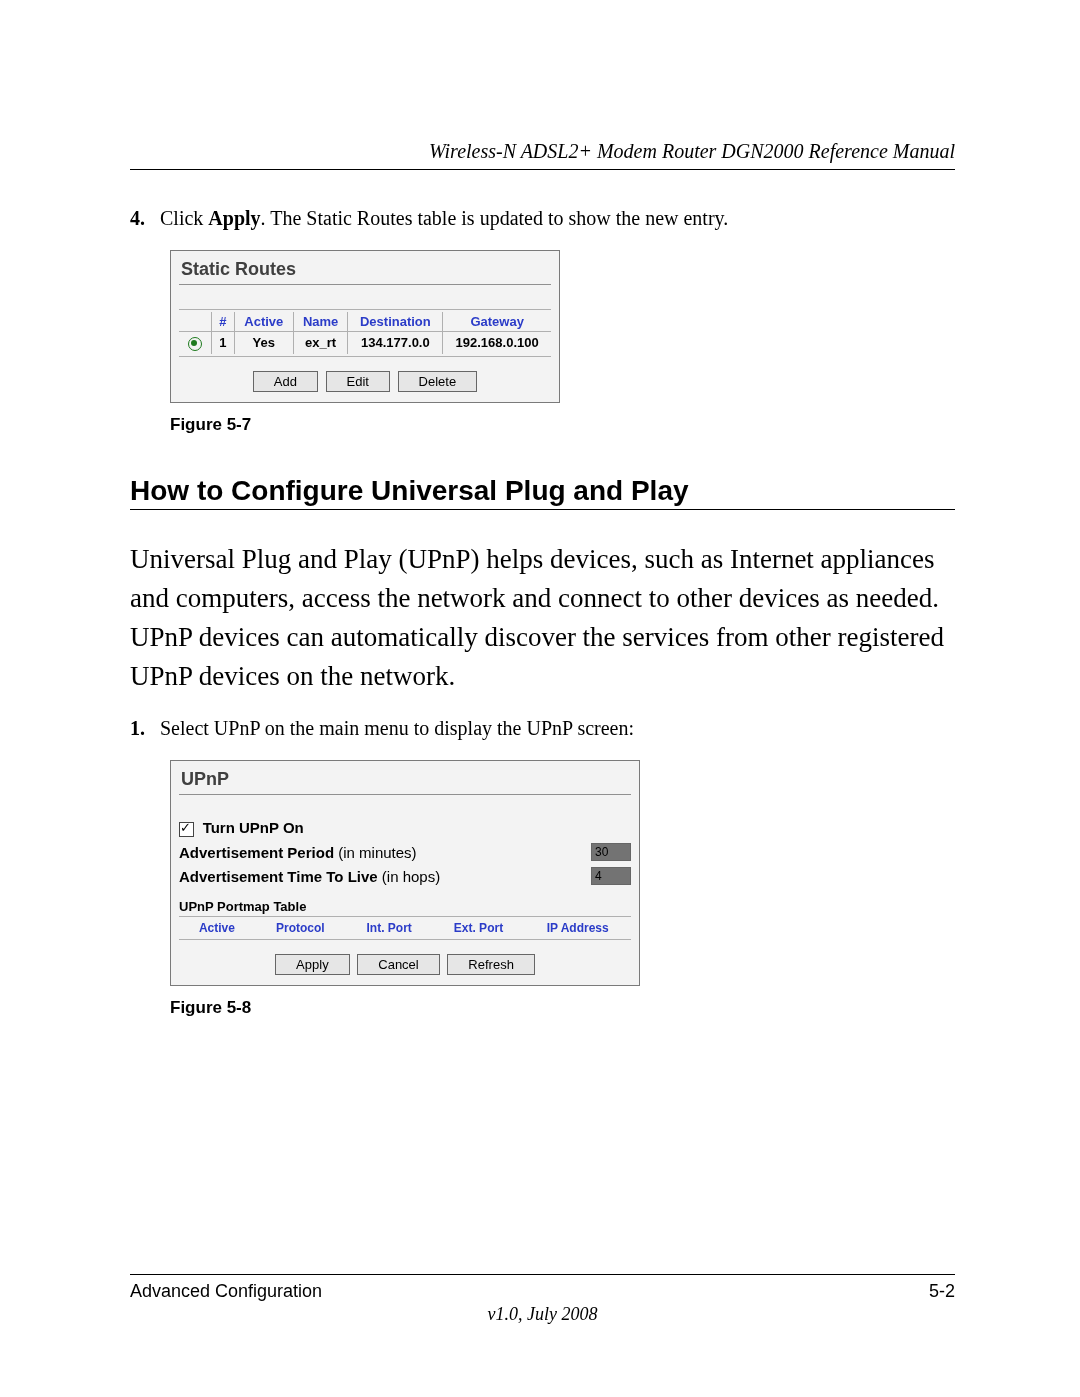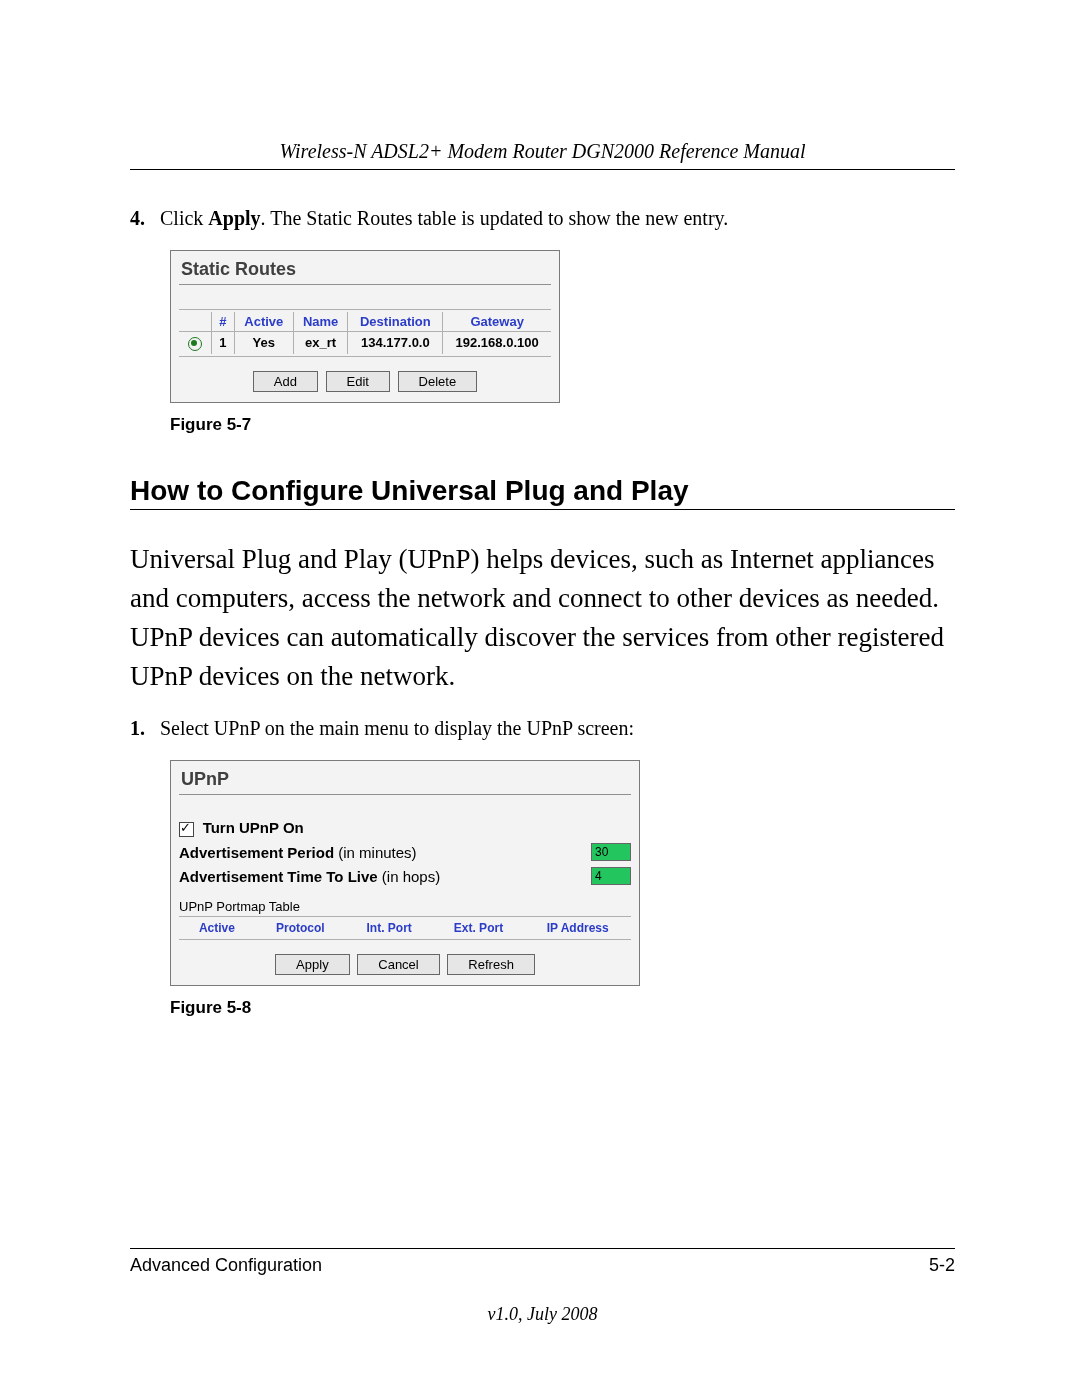--- a/index.html
+++ b/index.html
@@ -1,52 +1,52 @@
 <!DOCTYPE html>
 <html><head>
 <meta charset="utf-8">
 <style>
 html,body{margin:0;padding:0;background:#fff;font-family:"Times New Roman",Times,serif;color:#000}
 .page{width:1080px;height:1397px;position:relative;box-sizing:border-box;padding:140px 125px 0 130px}
-.header-line{font-style:italic;font-size:20px;text-align:center;padding-bottom:6px;border-bottom:1px solid #000;margin-bottom:34px}
+.header-line{font-style:italic;font-size:20px;text-align:right;padding-bottom:6px;border-bottom:1px solid #000;margin-bottom:34px}
 .step-row{display:flex;font-size:20px;line-height:1.4;margin-bottom:18px}
 .step-num{font-weight:bold;min-width:30px}
 .heading2{font-family:Arial,Helvetica,sans-serif;font-size:28px;font-weight:bold;border-bottom:1px solid #000;padding-bottom:2px;margin:40px 0 30px 0}
 .body-para{font-size:27px;line-height:1.45;margin-bottom:18px}
 .fig-caption{font-family:Arial,Helvetica,sans-serif;font-size:17px;font-weight:bold;margin:12px 0 0 40px}
 .footer{position:absolute;left:130px;right:125px;bottom:72px}
 .footer-rule{border-top:1px solid #000;margin-bottom:6px}
 .footer-row{display:flex;justify-content:space-between;font-family:Arial,Helvetica,sans-serif;font-size:18px}
-.footer-version{text-align:center;font-style:italic;font-size:18px;margin-top:28px}
+.footer-version{text-align:center;font-style:italic;font-size:18px;margin-top:2px}
 
 
 .panel{border:1px solid #7a7a7a;background:#f3f3f3;font-family:Arial,Helvetica,sans-serif;font-size:13px;color:#000;margin-left:40px;padding:6px 8px 10px 8px;box-sizing:border-box}
 .panel-title{color:#404040;font-weight:bold;font-size:18px;margin:2px 0 4px 2px}
 .panel-hr{border:0;border-top:1px solid #909090;margin:4px 0 8px 0}
 .thin-hr{border:0;border-top:1px solid #b0b0b0;margin:2px 0}
 
 .routes-table{width:100%;border-collapse:collapse;text-align:center}
 .routes-table th{color:#2b3cc8;font-weight:bold;font-size:13px;padding:2px 6px}
 .routes-table td{font-weight:bold;font-size:13px;padding:3px 6px;border-top:1px solid #b0b0b0}
 .routes-table .sep{border-left:1px solid #b0b0b0}
 .radio-dot{display:inline-block;width:12px;height:12px;border:1px solid #1e7a1e;border-radius:50%;position:relative;vertical-align:middle}
 .radio-dot::after{content:"";position:absolute;left:2px;top:2px;width:6px;height:6px;background:#1e7a1e;border-radius:50%}
 
 .btn{display:inline-block;border:1px solid #666;background:#e6e6e6;padding:2px 20px;font-size:13px;font-family:Arial,Helvetica,sans-serif;margin:0 2px;color:#000}
 .btn-row{text-align:center;margin-top:14px}
 
 .upnp-row{display:flex;justify-content:space-between;align-items:center;margin:6px 0}
 .upnp-label{font-weight:bold;font-size:15px}
 .upnp-label .sub{font-weight:normal}
-.upnp-input{border:1px solid #666;background:#22c55e;width:40px;height:18px;font-size:12px;padding:1px 3px;box-sizing:border-box}
+.upnp-input{border:1px solid #666;background:#737373;width:40px;height:18px;font-size:12px;padding:1px 3px;box-sizing:border-box}
 .chk{display:inline-block;width:13px;height:13px;border:1px solid #444;background:#fff;position:relative;vertical-align:middle;margin-right:5px}
 .chk::after{content:"✓";position:absolute;left:0;top:-3px;font-size:13px;color:#000}
 .portmap-head th{color:#2b3cc8;font-weight:bold;font-size:12px;padding:2px 14px;text-align:center}
 .portmap-head{width:100%;border-collapse:collapse}
-.sub-heading{font-weight:normal;font-size:13px;margin:14px 0 2px 0}
+.sub-heading{font-weight:bold;font-size:13px;margin:14px 0 2px 0}
 </style>
 </head>
 <body>
 
 <div class="page">
 
   <div class="header-line">Wireless-N ADSL2+ Modem Router DGN2000 Reference Manual</div>
 
   <div class="step-row">
     <div class="step-num">4.</div>

